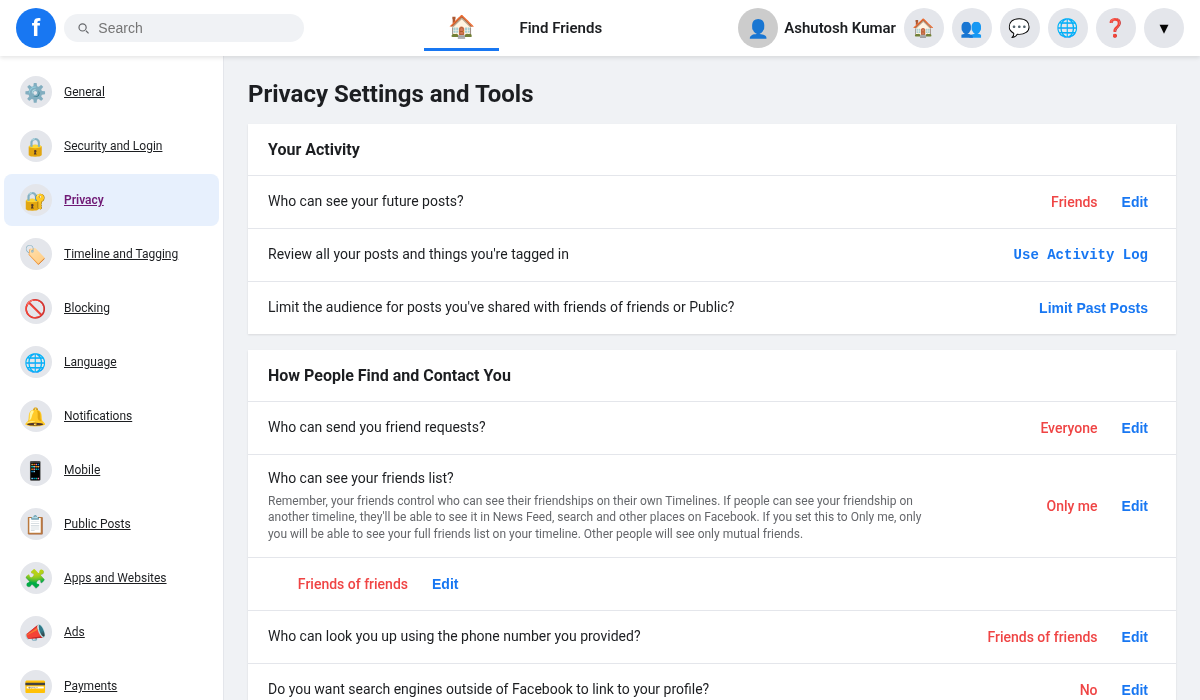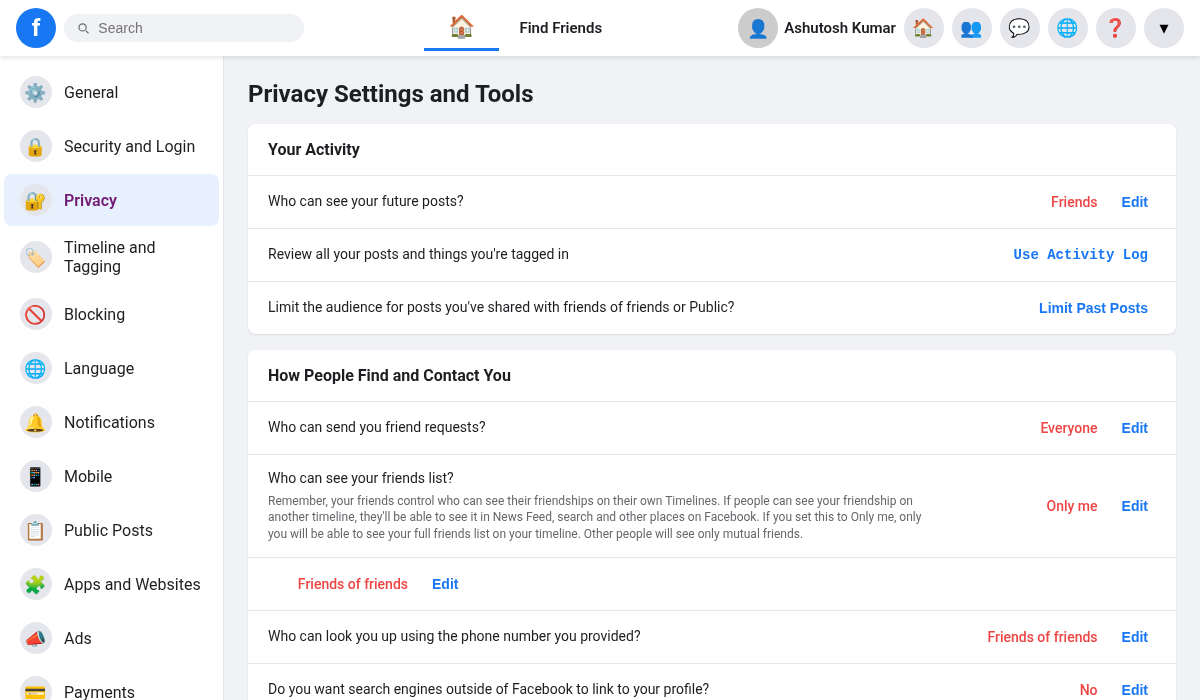--- a/index.html
+++ b/index.html
@@ -83,36 +83,36 @@
     .sidebar-icon.privacy { background: #e4e6eb; }
     .sidebar-icon.timeline { background: #e4e6eb; }
     .sidebar-icon.blocking { background: #e4e6eb; }
     .sidebar-icon.language { background: #e4e6eb; }
     .sidebar-icon.notifications { background: #e4e6eb; }
     .sidebar-icon.mobile { background: #e4e6eb; }
     .sidebar-icon.public-posts { background: #e4e6eb; }
     .sidebar-icon.apps { background: #e4e6eb; }
     .sidebar-icon.ads { background: #e4e6eb; }
     .sidebar-icon.payments { background: #e4e6eb; }
-    .sidebar-item-label { font-size: 16px; color: #1c1e21; }
+    .sidebar-item-label { font-size: 12px; color: #1c1e21; text-decoration: underline; }
 
     
     .content {
       flex: 1;
       padding: 24px;
       background: #f0f2f5;
       overflow-y: auto;
     }
     .page-title {
       font-size: 24px; font-weight: 700; color: #1c1e21;
       margin-bottom: 16px;
     }
     .settings-table {
       background: #fff;
-      border-radius: 8px;
+      border-radius: 0;
       box-shadow: 0 1px 2px rgba(0,0,0,0.1);
       overflow: hidden;
     }
     .settings-section-header {
       padding: 16px 20px;
       font-weight: 700; font-size: 16px; color: #1c1e21;
       border-bottom: 1px solid #e4e6eb;
       background: #fff;
     }
     .settings-row {

